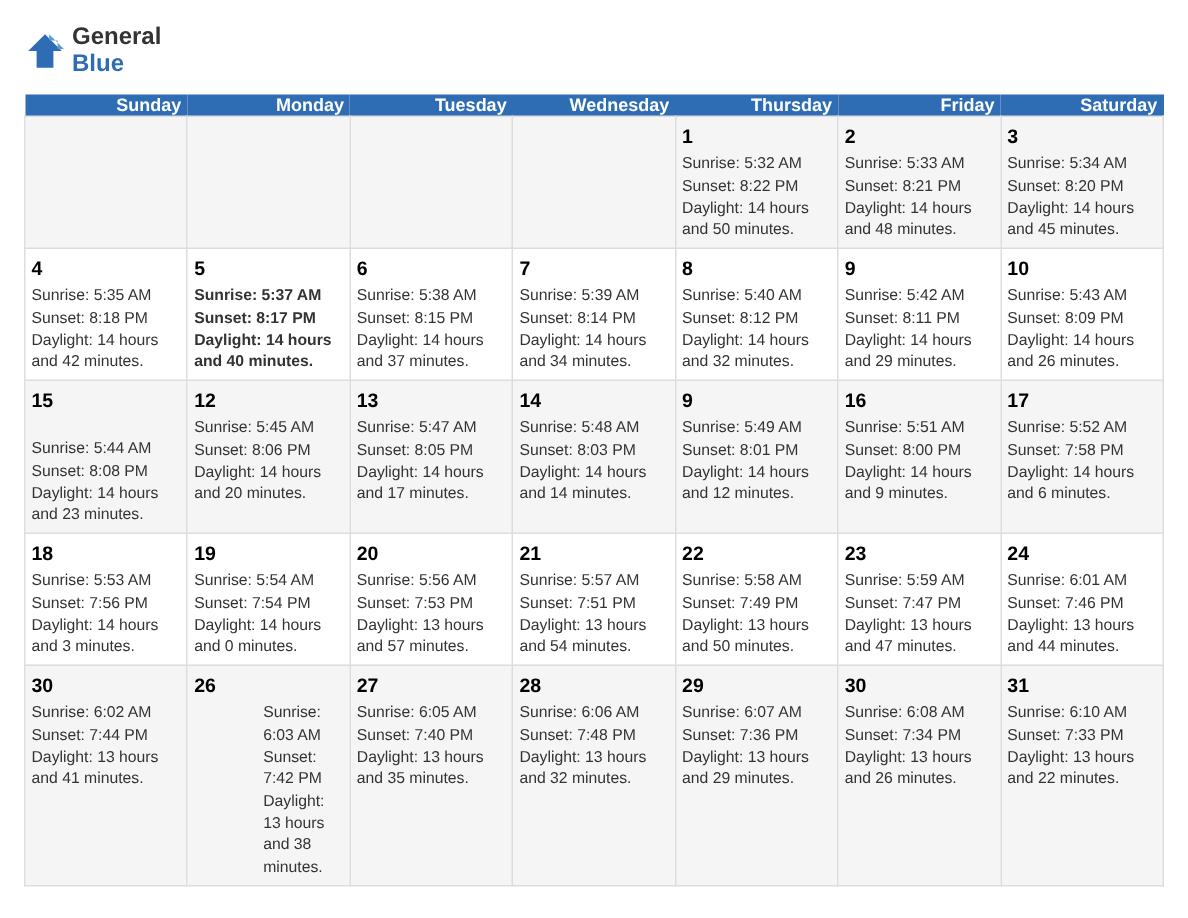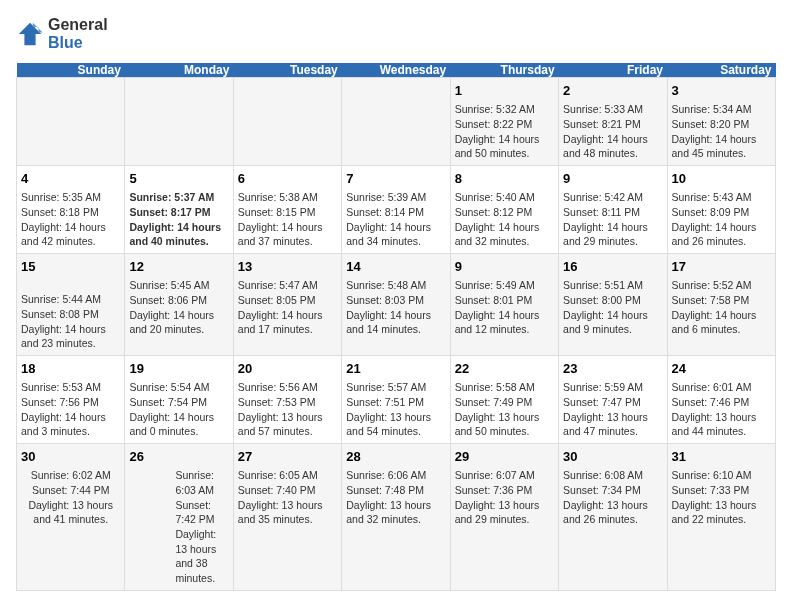--- a/index.html
+++ b/index.html
@@ -277,21 +277,21 @@
         <td>
           <span class="day-number">24</span>
           <div class="day-info" style="white-space: pre-line;">Sunrise: 6:01 AM
 Sunset: 7:46 PM
 Daylight: 13 hours and 44 minutes.</div>
         </td>
       </tr>
       <tr>
         <td>
           <span class="day-number">30</span>
-          <div class="day-info" style="white-space: pre-line; text-align: center;">Sunrise: 6:02 AM
+          <div class="day-info" style="white-space: pre-line;">Sunrise: 6:02 AM
 Sunset: 7:44 PM
 Daylight: 13 hours and 41 minutes.</div>
         </td>
         <td>
           <span class="day-number">26</span>
           <div class="day-info" style="white-space: pre-line; margin-left: 46px;">Sunrise: 6:03 AM
 Sunset: 7:42 PM
 Daylight: 13 hours and 38 minutes.</div>
         </td>
         <td>

